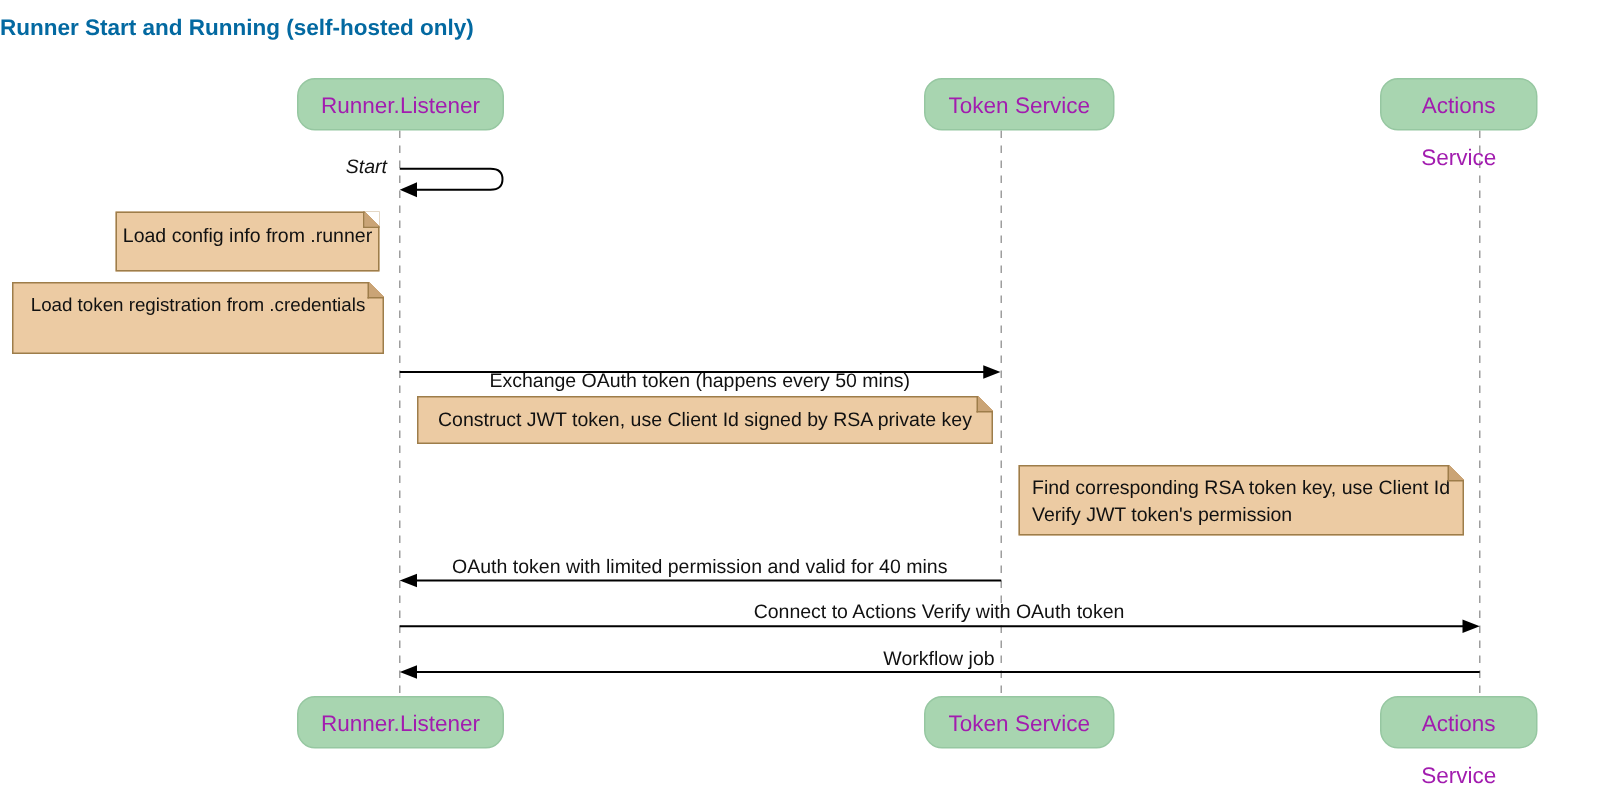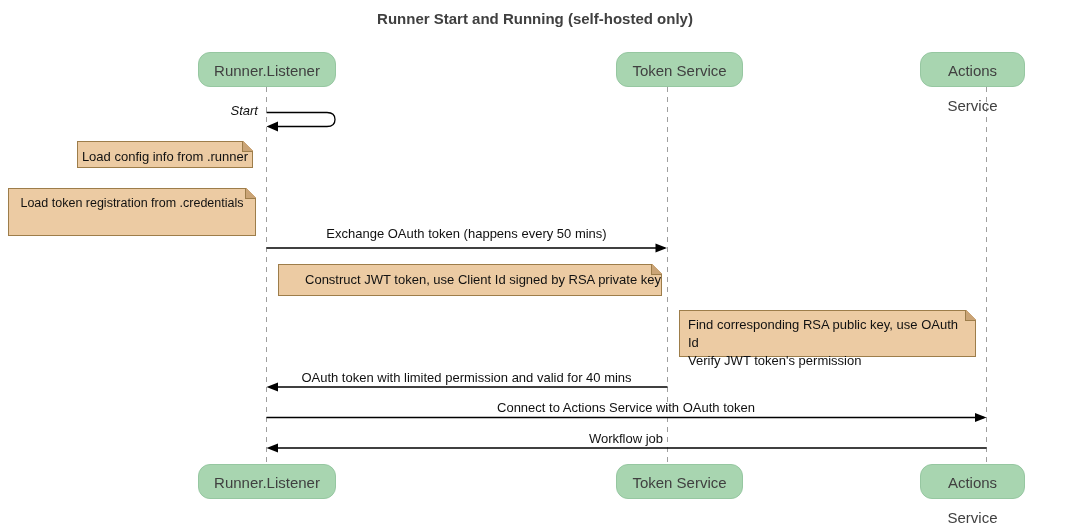--- a/index.html
+++ b/index.html
@@ -2,53 +2,53 @@
 <html><head>
 <meta charset="utf-8">
 <style>
   html,body{margin:0;padding:0;background:#fff;}
   .canvas{
     position:relative;width:1070px;height:525px;background:#ffffff;overflow:hidden;
     font-family:"Liberation Sans","DejaVu Sans",sans-serif;color:#000;
   }
   .svg-layer{position:absolute;left:0;top:0;width:1070px;height:525px;}
   .title{
-    position:absolute;left:0;top:10px;width:1070px;text-align:center;
-    font-size:15px;font-weight:bold;color:#404040;
+    position:absolute;left:0;top:10px;width:1070px;
+    font-size:15px;font-weight:bold;color:#0369a1;
   }
   .participant{
     position:absolute;height:35px;line-height:35px;text-align:center;
     background:#a8d5b0;border:1px solid #96c7a1;border-radius:12px;
-    font-size:15px;color:#404040;box-sizing:border-box;
+    font-size:15px;color:#a21caf;box-sizing:border-box;
   }
   .p-runner{left:198px;width:138px;}
   .p-token{left:604px;width:127px;margin-left:12px;}
   .p-actions{left:920px;width:105px;}
   .p-top{top:52px;}
   .p-bottom{top:464px;}
   .note{
     position:absolute;background:#eccba3;border:1px solid #9d7d4a;
     font-size:13px;color:#111;box-sizing:border-box;
   }
   .note .fold{
     position:absolute;top:-1px;right:-1px;width:11px;height:11px;
     background:linear-gradient(225deg,#ffffff 0%,#ffffff 48%,#caa476 48%,#caa476 100%);
     border-left:1px solid #9d7d4a;border-bottom:1px solid #9d7d4a;box-sizing:border-box;
   }
   .note-center{text-align:center;}
-  .note-1{left:77px;top:141px;width:176px;height:27px;line-height:29px;}
+  .note-1{left:77px;top:141px;width:176px;height:40px;line-height:29px;}
   .note-2{left:8px;top:188px;width:248px;height:48px;line-height:29px;font-size:12.5px;}
-  .note-3{left:278px;top:264px;width:384px;height:32px;line-height:30px;text-align:right;}
+  .note-3{left:278px;top:264px;width:384px;height:32px;line-height:30px;}
   .note-4{left:679px;top:310px;width:297px;height:47px;padding:5px 8px 0 8px;}
   .note-4 .note-line{line-height:18px;text-align:left;}
   .msg-label{
     position:absolute;font-size:13px;color:#111;text-align:center;height:15px;line-height:15px;
   }
   .lbl-start{left:180px;top:103px;width:78px;text-align:right;font-style:italic;}
-  .lbl-exchange{left:266px;top:226px;width:401px;}
+  .lbl-exchange{left:266px;top:246px;width:401px;}
   .lbl-oauth{left:266px;top:370px;width:401px;}
   .lbl-connect{left:266px;top:400px;width:720px;}
   .lbl-workflow{left:266px;top:431px;width:720px;}
 </style>
 </head>
 <body>
 
 <div class="canvas">
 
   <svg class="svg-layer" width="1070" height="525" viewBox="0 0 1070 525" xmlns="http://www.w3.org/2000/svg">
@@ -75,41 +75,41 @@
 
   <div class="title">Runner Start and Running (self-hosted only)</div>
 
   <div class="participant p-runner p-top">Runner.Listener</div>
   <div class="participant p-token p-top">Token Service</div>
   <div class="participant p-actions p-top">Actions Service</div>
 
   <div class="msg-label lbl-start">Start</div>
   <div class="msg-label lbl-exchange">Exchange OAuth token (happens every 50 mins)</div>
   <div class="msg-label lbl-oauth">OAuth token with limited permission and valid for 40 mins</div>
-  <div class="msg-label lbl-connect">Connect to Actions Service with OAuth token</div>
+  <div class="msg-label lbl-connect">Connect to Actions Verify with OAuth token</div>
   <div class="msg-label lbl-workflow">Workflow job</div>
 
   <div class="note note-1 note-center">
     <span class="fold"></span>
     <span>Load config info from .runner</span>
   </div>
 
   <div class="note note-2 note-center">
     <span class="fold"></span>
     <span>Load token registration from .credentials</span>
   </div>
 
   <div class="note note-3 note-center">
     <span class="fold"></span>
     <span>Construct JWT token, use Client Id signed by RSA private key</span>
   </div>
 
   <div class="note note-4">
     <span class="fold"></span>
-    <div class="note-line">Find corresponding RSA public key, use OAuth Id</div>
+    <div class="note-line">Find corresponding RSA token key, use Client Id</div>
     <div class="note-line">Verify JWT token's permission</div>
   </div>
 
   <div class="participant p-runner p-bottom">Runner.Listener</div>
   <div class="participant p-token p-bottom">Token Service</div>
   <div class="participant p-actions p-bottom">Actions Service</div>
 
 </div>
 
 </body></html>

